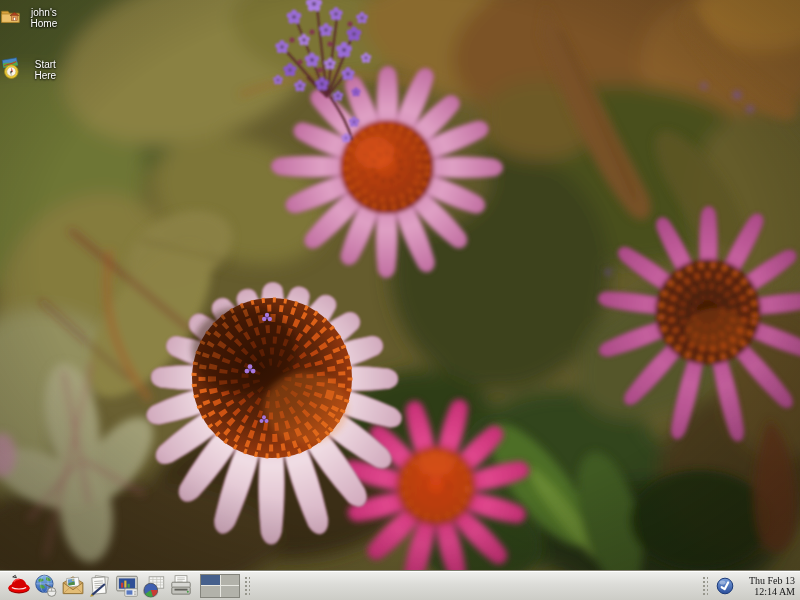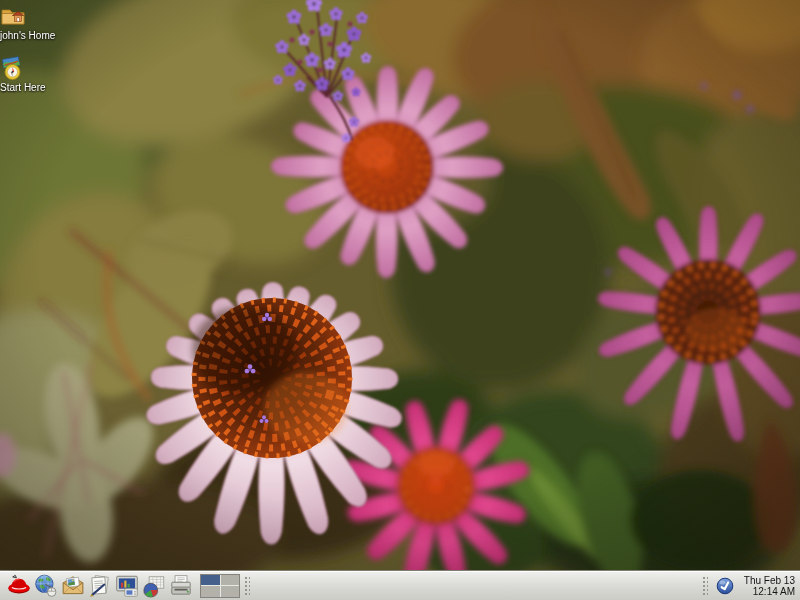--- a/index.html
+++ b/index.html
@@ -1,22 +1,22 @@
 <!DOCTYPE html>
 <html><head>
 <meta charset="utf-8">
 <style>
   html,body{margin:0;padding:0;background:#000;}
   .screen{position:relative;width:800px;height:600px;overflow:hidden;
           font-family:"Liberation Sans",sans-serif;}
   .wallpaper{position:absolute;left:0;top:0;width:800px;height:570px;display:block;}
 
   
-  .dicon{position:absolute;left:0;width:66px;display:flex;flex-direction:column;
-         align-items:flex-start;gap:1px;cursor:default;}
+  .dicon{position:absolute;left:0;width:66px;display:flex;
+         align-items:flex-end;gap:1px;cursor:default;}
   .dicon .ic{width:26px;height:26px;}
   .dicon .lbl{color:#fff;font-size:10px;line-height:11px;text-align:center;
               text-shadow:0 1px 2px rgba(0,0,0,.95),0 0 3px rgba(0,0,0,.7);}
   #di-home{top:3px;}
   #di-start{top:55px;}
   #di-trash{top:97px;}
 
   
   .panel{position:absolute;left:0;bottom:0;width:800px;height:30px;box-sizing:border-box;
          background:linear-gradient(#f0f0ee 0%,#dcdcd8 45%,#ccccc6 100%);
@@ -28,21 +28,21 @@
             display:flex;align-items:center;justify-content:center;cursor:pointer;}
   .launcher svg{width:26px;height:26px;}
   .wsw{margin-left:6px;width:40px;height:24px;box-sizing:border-box;border:1px solid #84847c;
        background:#e8e8e2;display:grid;grid-template-columns:1fr 1fr;grid-template-rows:1fr 1fr;
        gap:1px;cursor:pointer;}
   .wsw .cell{background:#b2b2aa;}
   .wsw .cell.active{background:#46608c;}
   .grip{width:7px;height:22px;margin:0 3px;
         background-image:radial-gradient(circle,#97978d 1px,rgba(0,0,0,0) 1.3px);
         background-size:4px 4px;background-position:1px 1px;cursor:grab;}
-  .right-side{margin-left:auto;display:flex;align-items:center;gap:5px;padding-right:5px;}
+  .right-side{margin-left:auto;display:flex;align-items:center;gap:5px;padding-right:5px;font-family:Liberation Serif, serif;}
   .notify{width:18px;height:18px;display:flex;cursor:pointer;}
   .clock{font-size:10px;line-height:11px;color:#141414;text-align:right;min-width:56px;cursor:default;}
 </style>
 </head>
 <body>
 
 <div class="screen">
 
   <svg class="wallpaper" viewBox="0 0 800 570" preserveAspectRatio="none">
     <defs>

